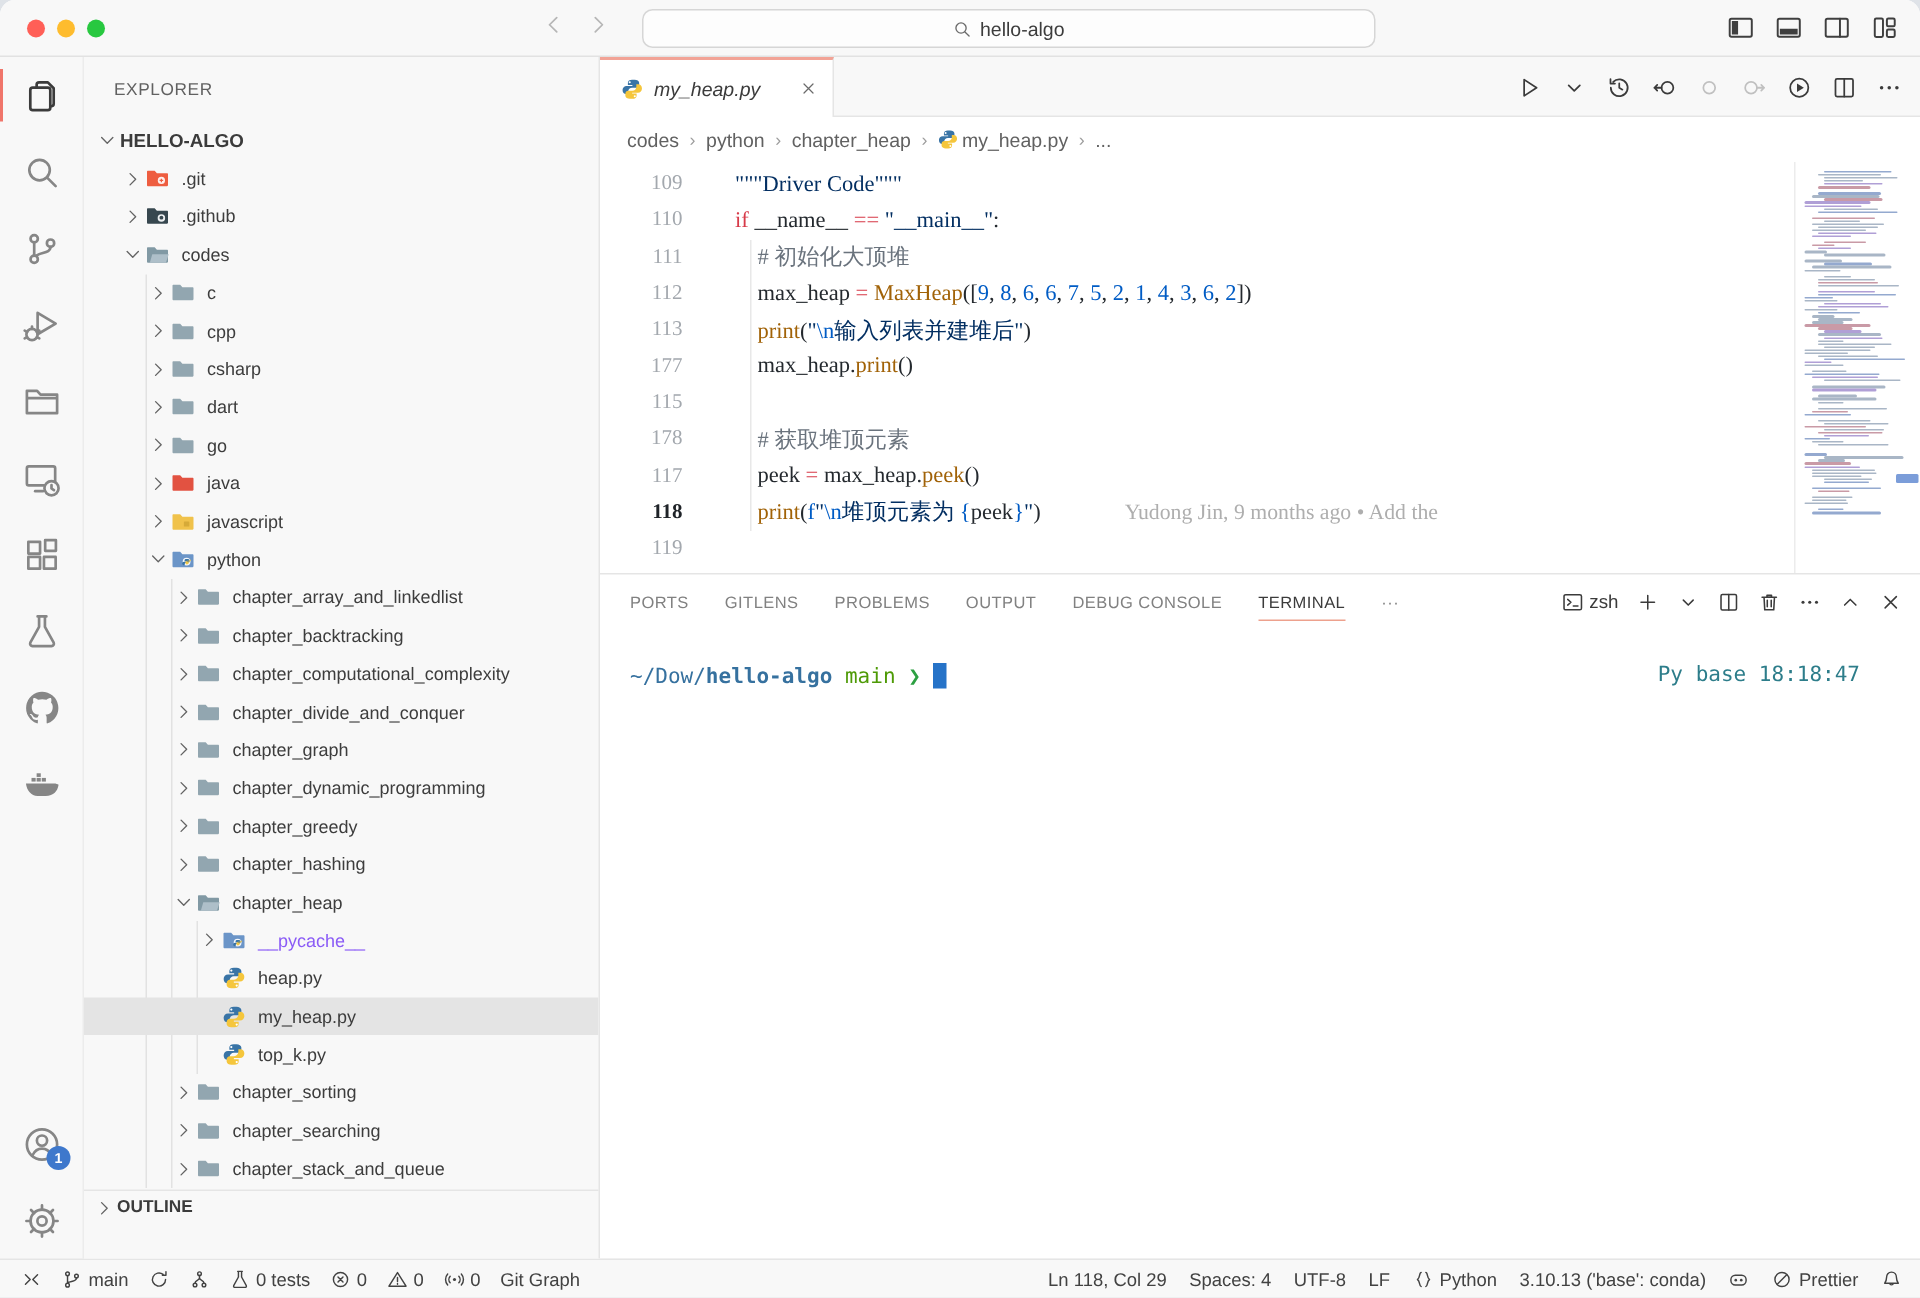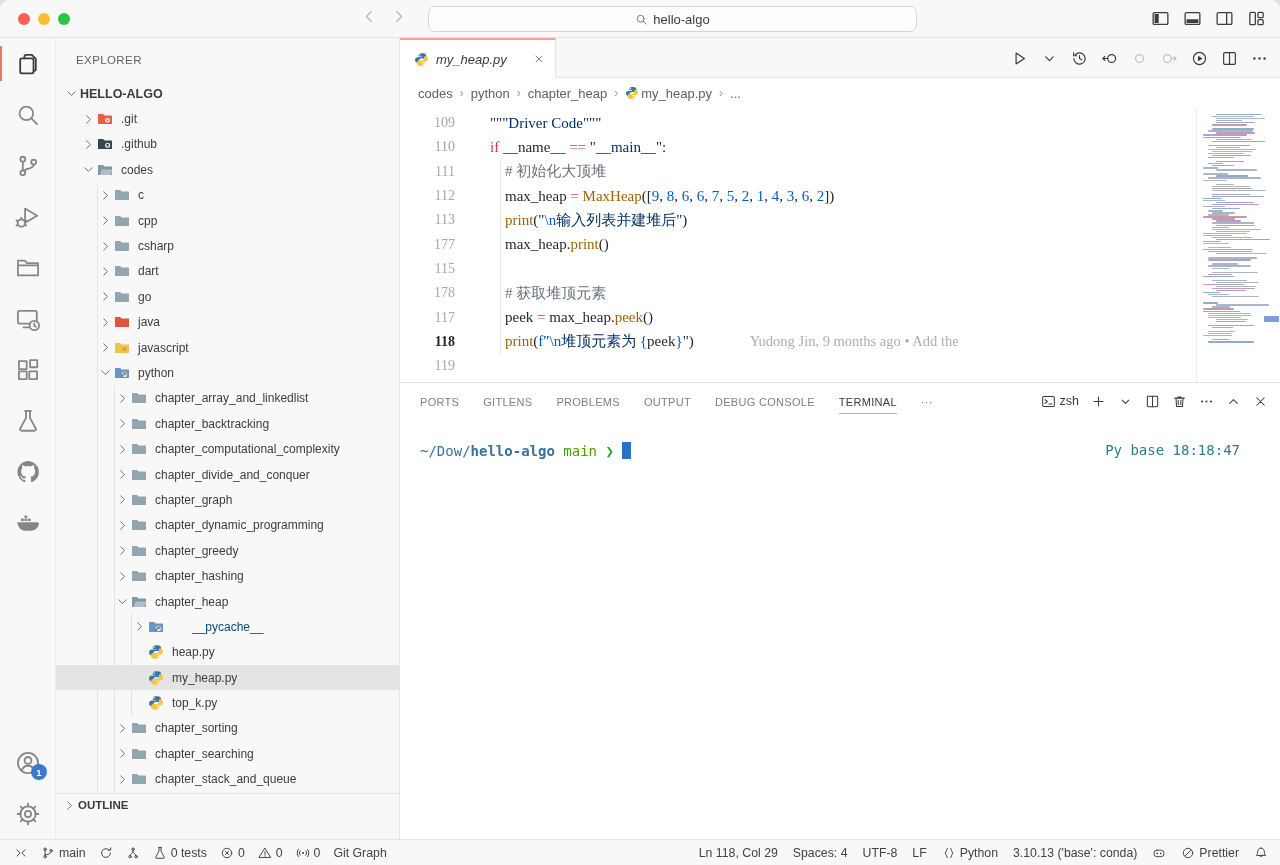--- a/index.html
+++ b/index.html
@@ -37,21 +37,21 @@
   .sb-header .ibtn { color:#5f5f5f }
   .tree { height:712px; position:relative; overflow:hidden; }
   .guide { position:absolute; width:1px; background:#e2e2e2; }
   .trow { height:25.4px; display:flex; align-items:center; font-size:12px; color:#3d3d3d; cursor:pointer; white-space:nowrap; position:relative; }
   .trow.sel { background:#e4e4e4; }
   .trow .chev { width:18px; flex:none; display:flex; align-items:center; justify-content:center; color:#646464; }
   .trow .chev svg { width:13px; height:13px; }
   .trow .ficon { width:17px; height:17px; flex:none; margin-right:7px; display:flex; align-items:center; }
   .trow .ficon svg{ width:16px; height:16px; }
   .trow.root { font-weight:700; font-size:12.5px; color:#3b3b3b; }
-  .trow.dim .tlabel { color:#0c4a6e;margin-left:20px; }
+  .trow.dim .tlabel { color:#8b5cf6; }
   .sb-section { height:23px; border-top:1px solid #e5e5e5; display:flex; align-items:center; font-weight:700; font-size:11.5px; color:#3b3b3b; padding-left:4px; cursor:pointer; }
   .sb-section .chev{ width:18px; display:flex; justify-content:center; color:#646464 }
   .sb-section .chev svg{width:13px;height:13px}
 
   
   .editorcol { flex:1; display:flex; flex-direction:column; min-width:0; background:#fff; }
   .tabbar { height:40px; background:#f8f8f8; border-bottom:1px solid #e5e5e5; display:flex; align-items:stretch; position:relative; flex:none; }
   .tab { width:156px; background:#fff; border-right:1px solid #e5e5e5; border-top:2.5px solid #f2a396; margin-bottom:-1px; display:flex; align-items:center; padding:0 10px 0 14px; gap:7px; font-size:13px; color:#3b3b3b; cursor:pointer; }
   .tab .tab-label { font-style:italic; }
   .tab .ficon svg{ width:15px; height:15px; display:block }

